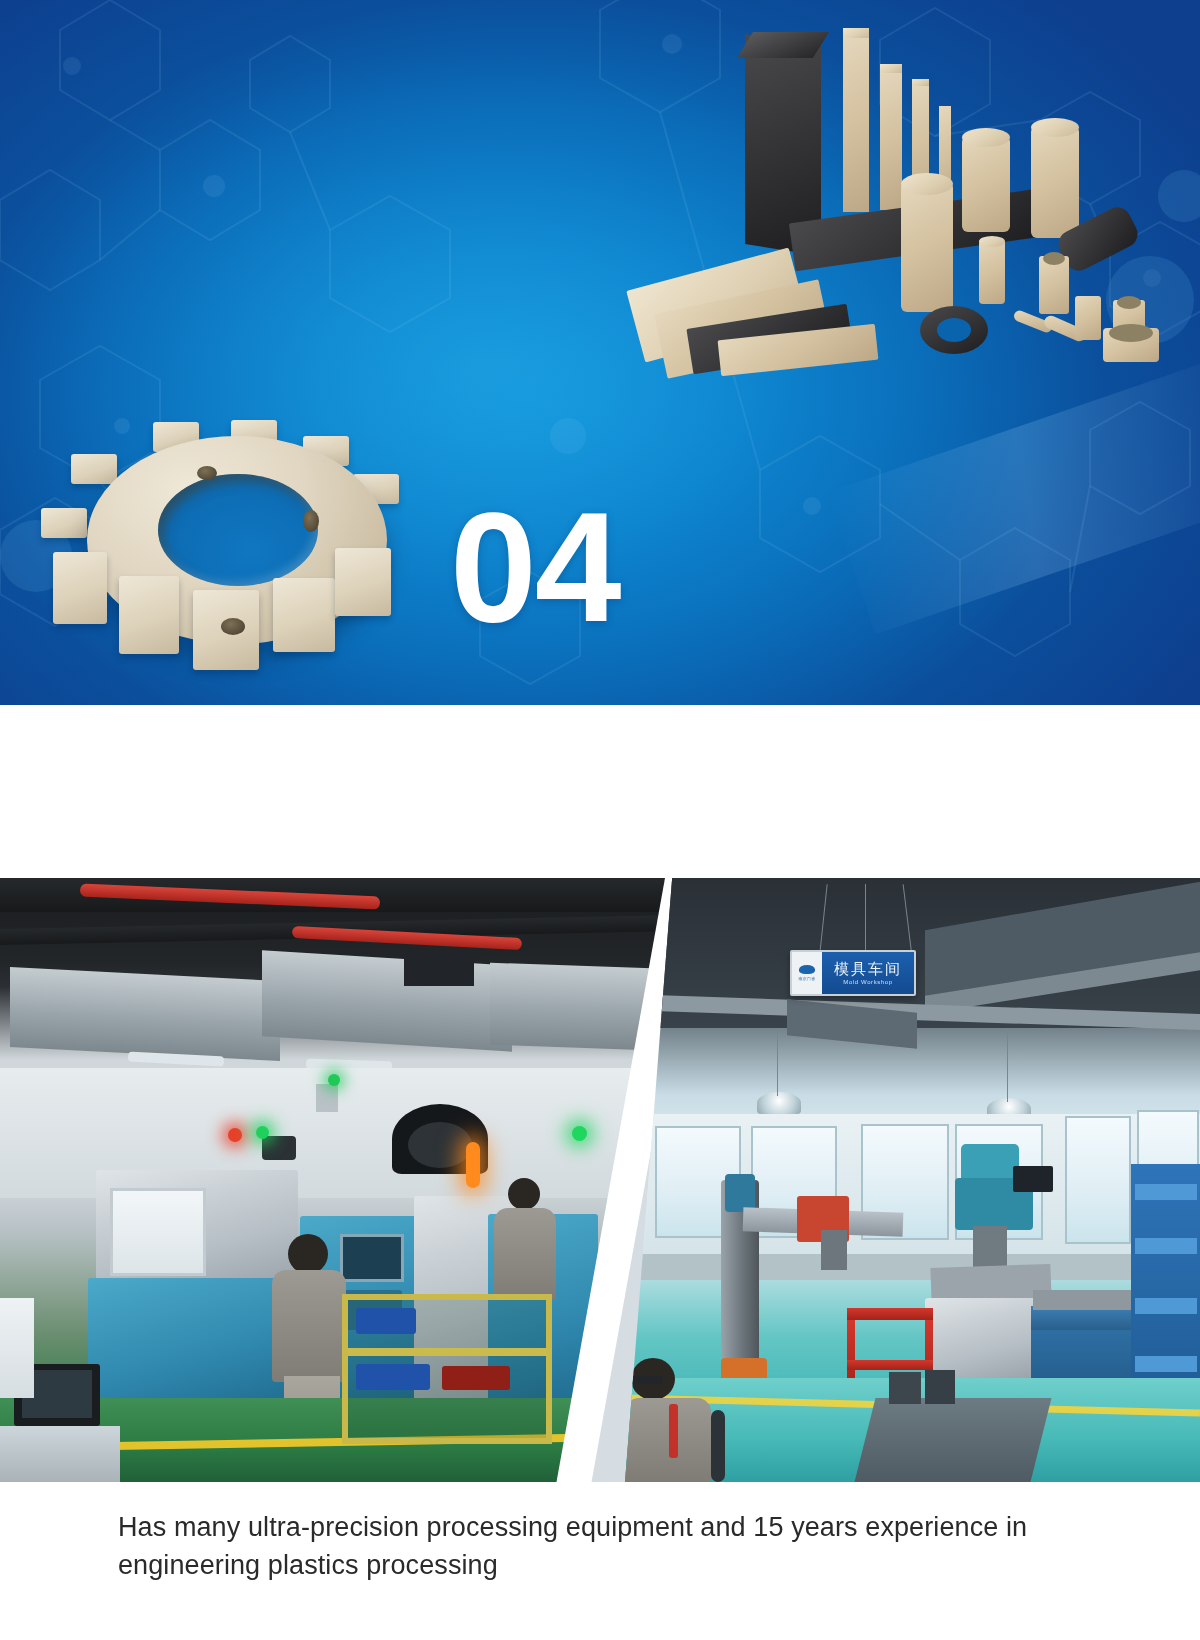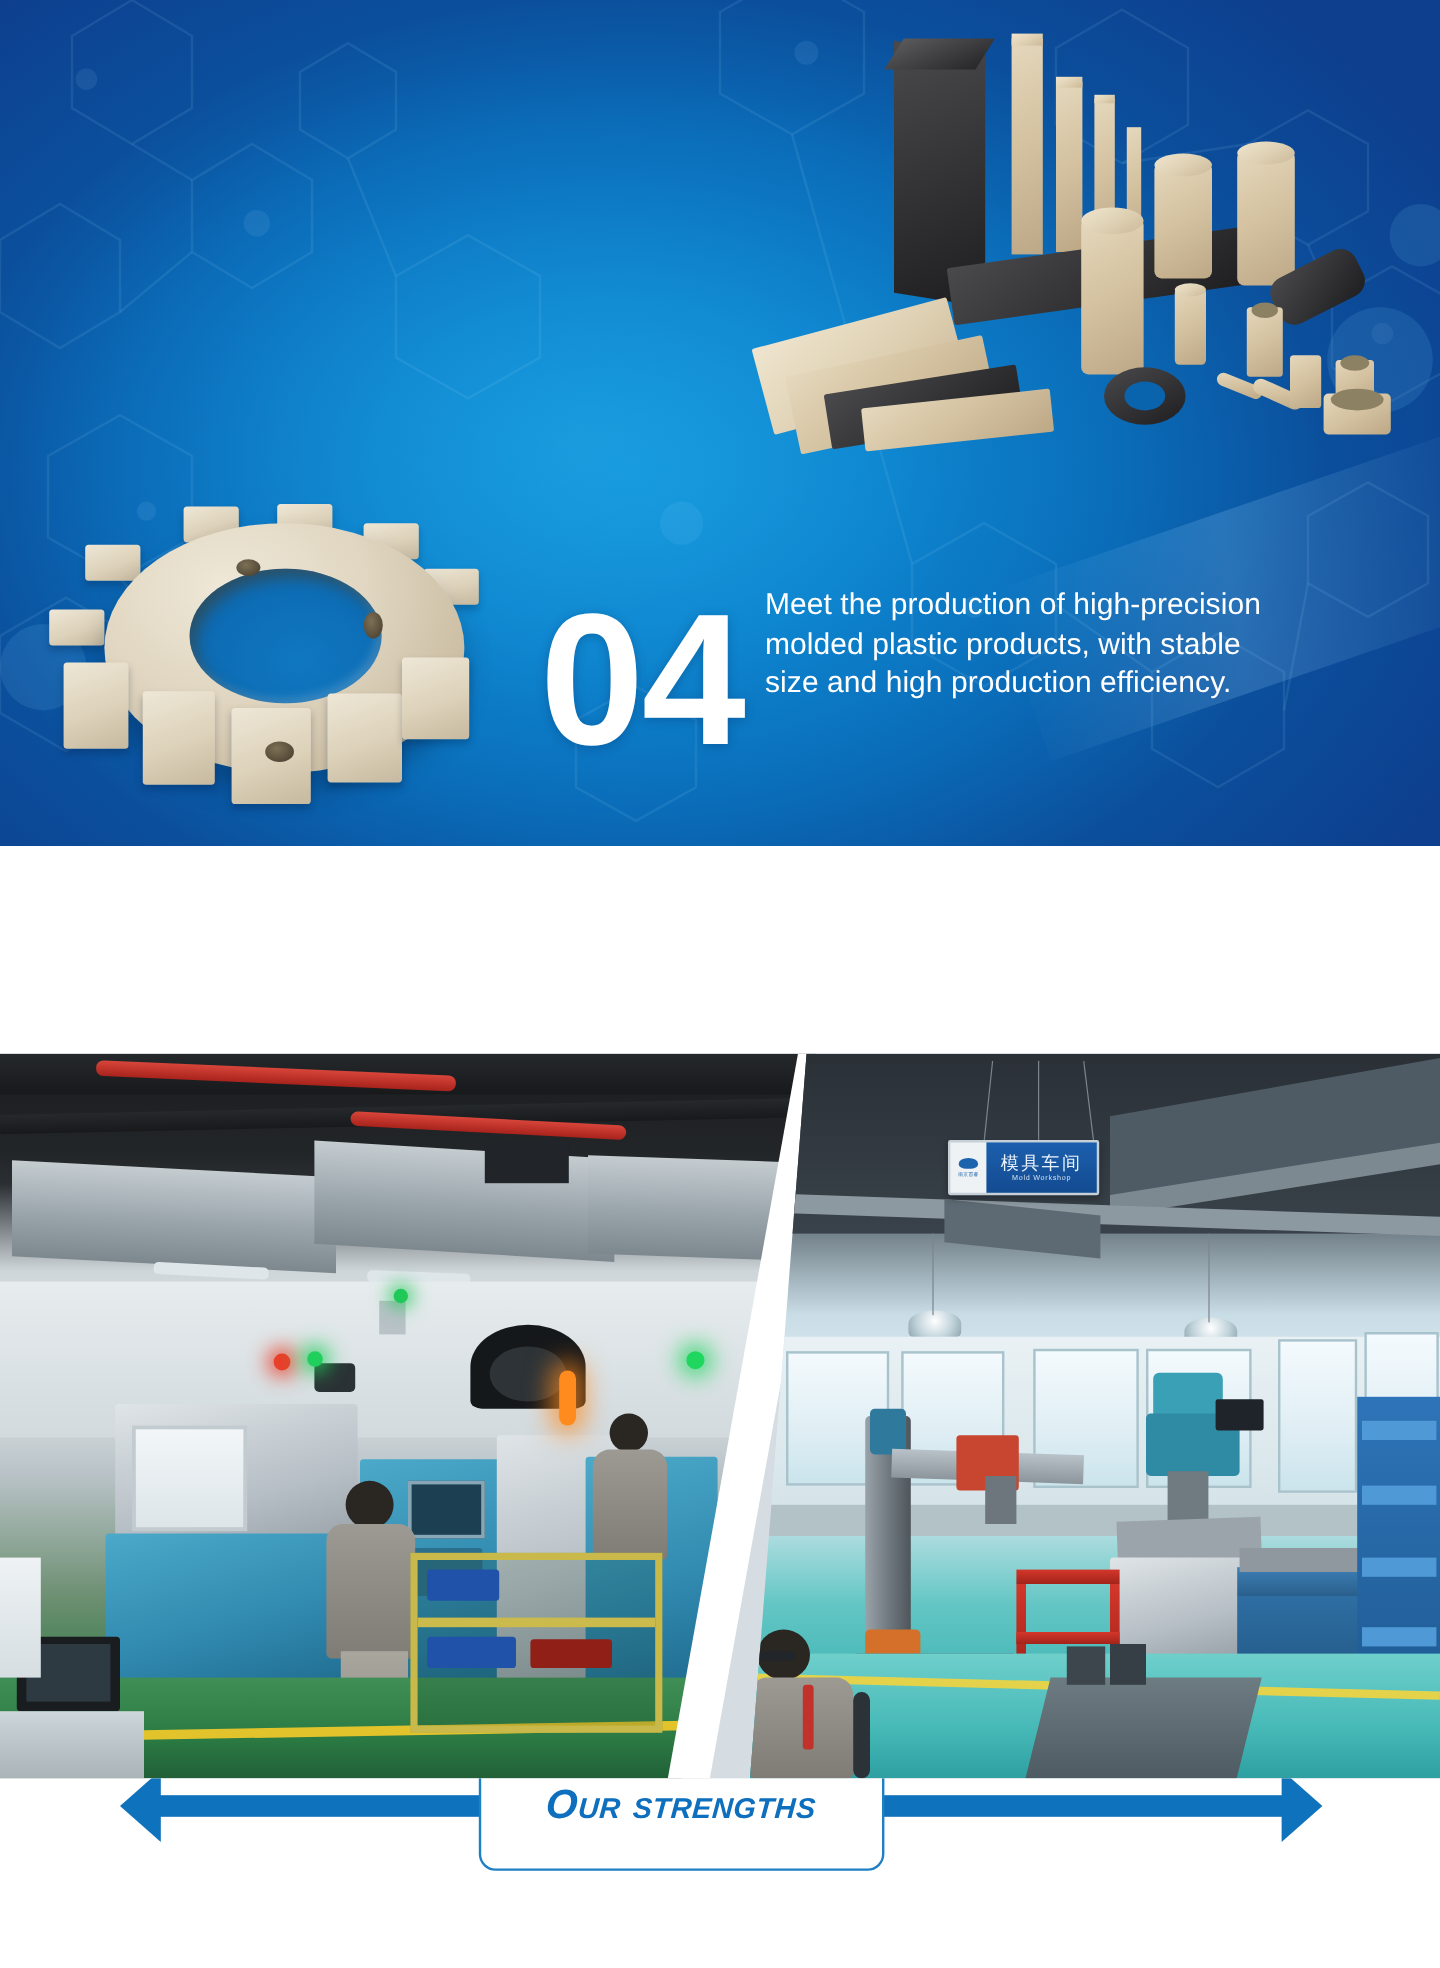--- a/index.html
+++ b/index.html
@@ -282,21 +282,20 @@
       <div class="tooth" style="left:238px;top:178px;width:62px;height:74px;"></div>
       <div class="tooth" style="left:300px;top:148px;width:56px;height:68px;"></div>
       <div class="bore" style="left:162px;top:66px;width:20px;height:14px;"></div>
       <div class="bore" style="left:268px;top:110px;width:16px;height:22px;"></div>
       <div class="bore" style="left:186px;top:218px;width:24px;height:17px;"></div>
     </div>
 
     <div class="blk" id="blk04">
       <div class="bignum">04</div>
       <div class="blk-text">
-        <div class="blk-body">Meet the production of high-precision molded plastic products, with stable size and high production efficiency.</div>
       </div>
     </div>
   </section>
 
   <section class="strengths">
     <div class="arrow-head left"></div>
     <div class="arrow-line"></div>
     <div class="arrow-head right"></div>
     <div class="strengths-box">
       <span class="strengths-label">Our strengths</span>
@@ -438,14 +437,17 @@
       <div class="f" style="left:300px;top:492px;width:30px;height:34px;background:#353f45;"></div>
 
       <div class="f worker-head" style="left:6px;top:480px;width:44px;height:42px;"></div>
       <div class="f" style="left:2px;top:498px;width:36px;height:8px;background:#22262a;border-radius:3px;"></div>
       <div class="f worker-body" style="left:0;top:520px;width:86px;height:84px;"></div>
       <div class="f" style="left:44px;top:526px;width:9px;height:54px;background:#c2322a;border-radius:3px;"></div>
       <div class="f" style="left:86px;top:532px;width:14px;height:72px;background:#2b3238;border-radius:7px;"></div>
     </div>
   </section>
 
+  <section class="caption">
+    <p class="caption-text">Has many ultra-precision processing equipment and 15 years experience in engineering plastics processing</p>
+  </section>
 
 </div>
 
 </body></html>

